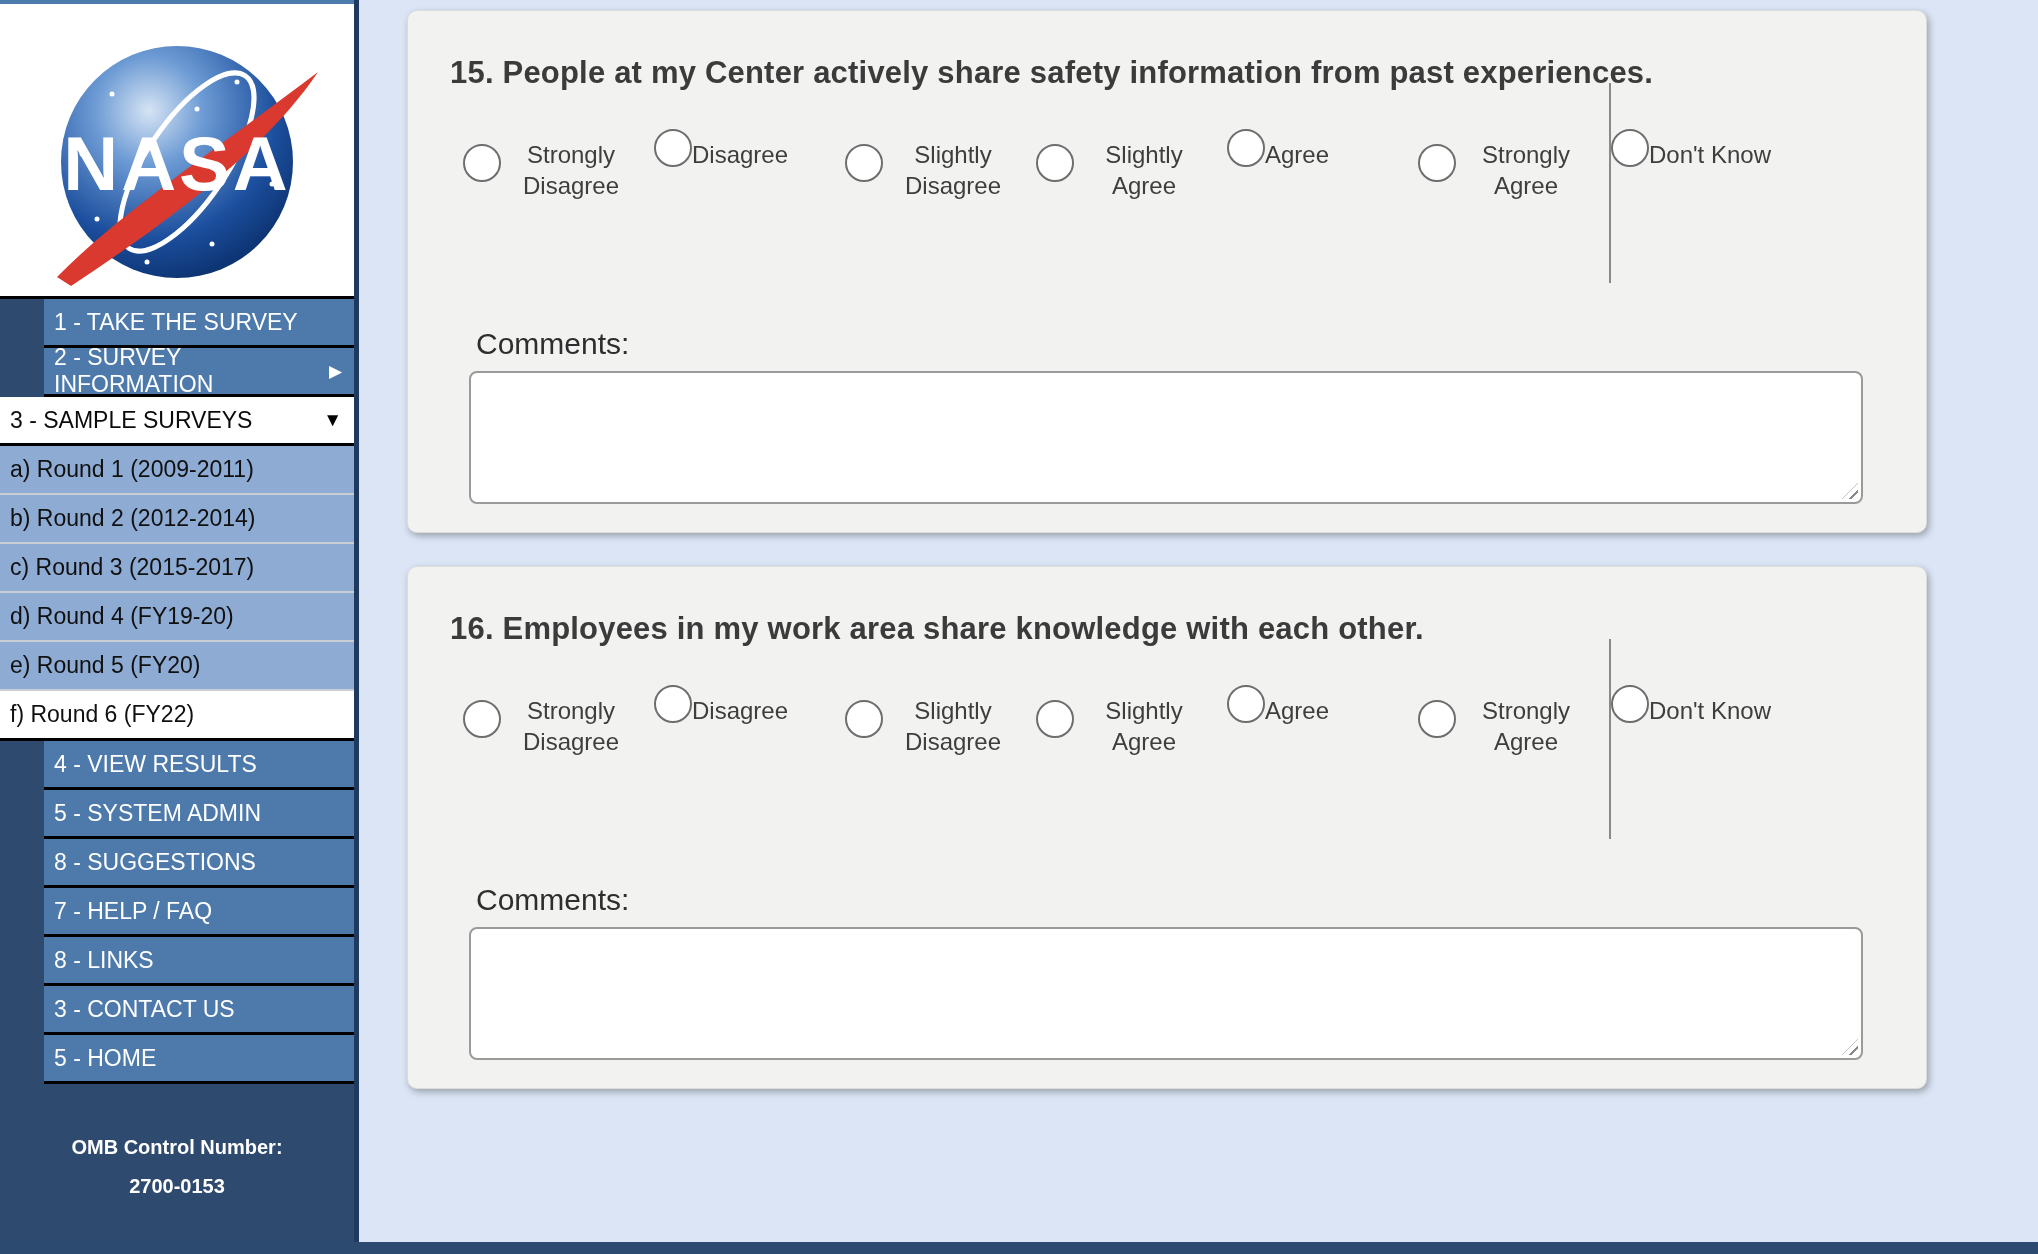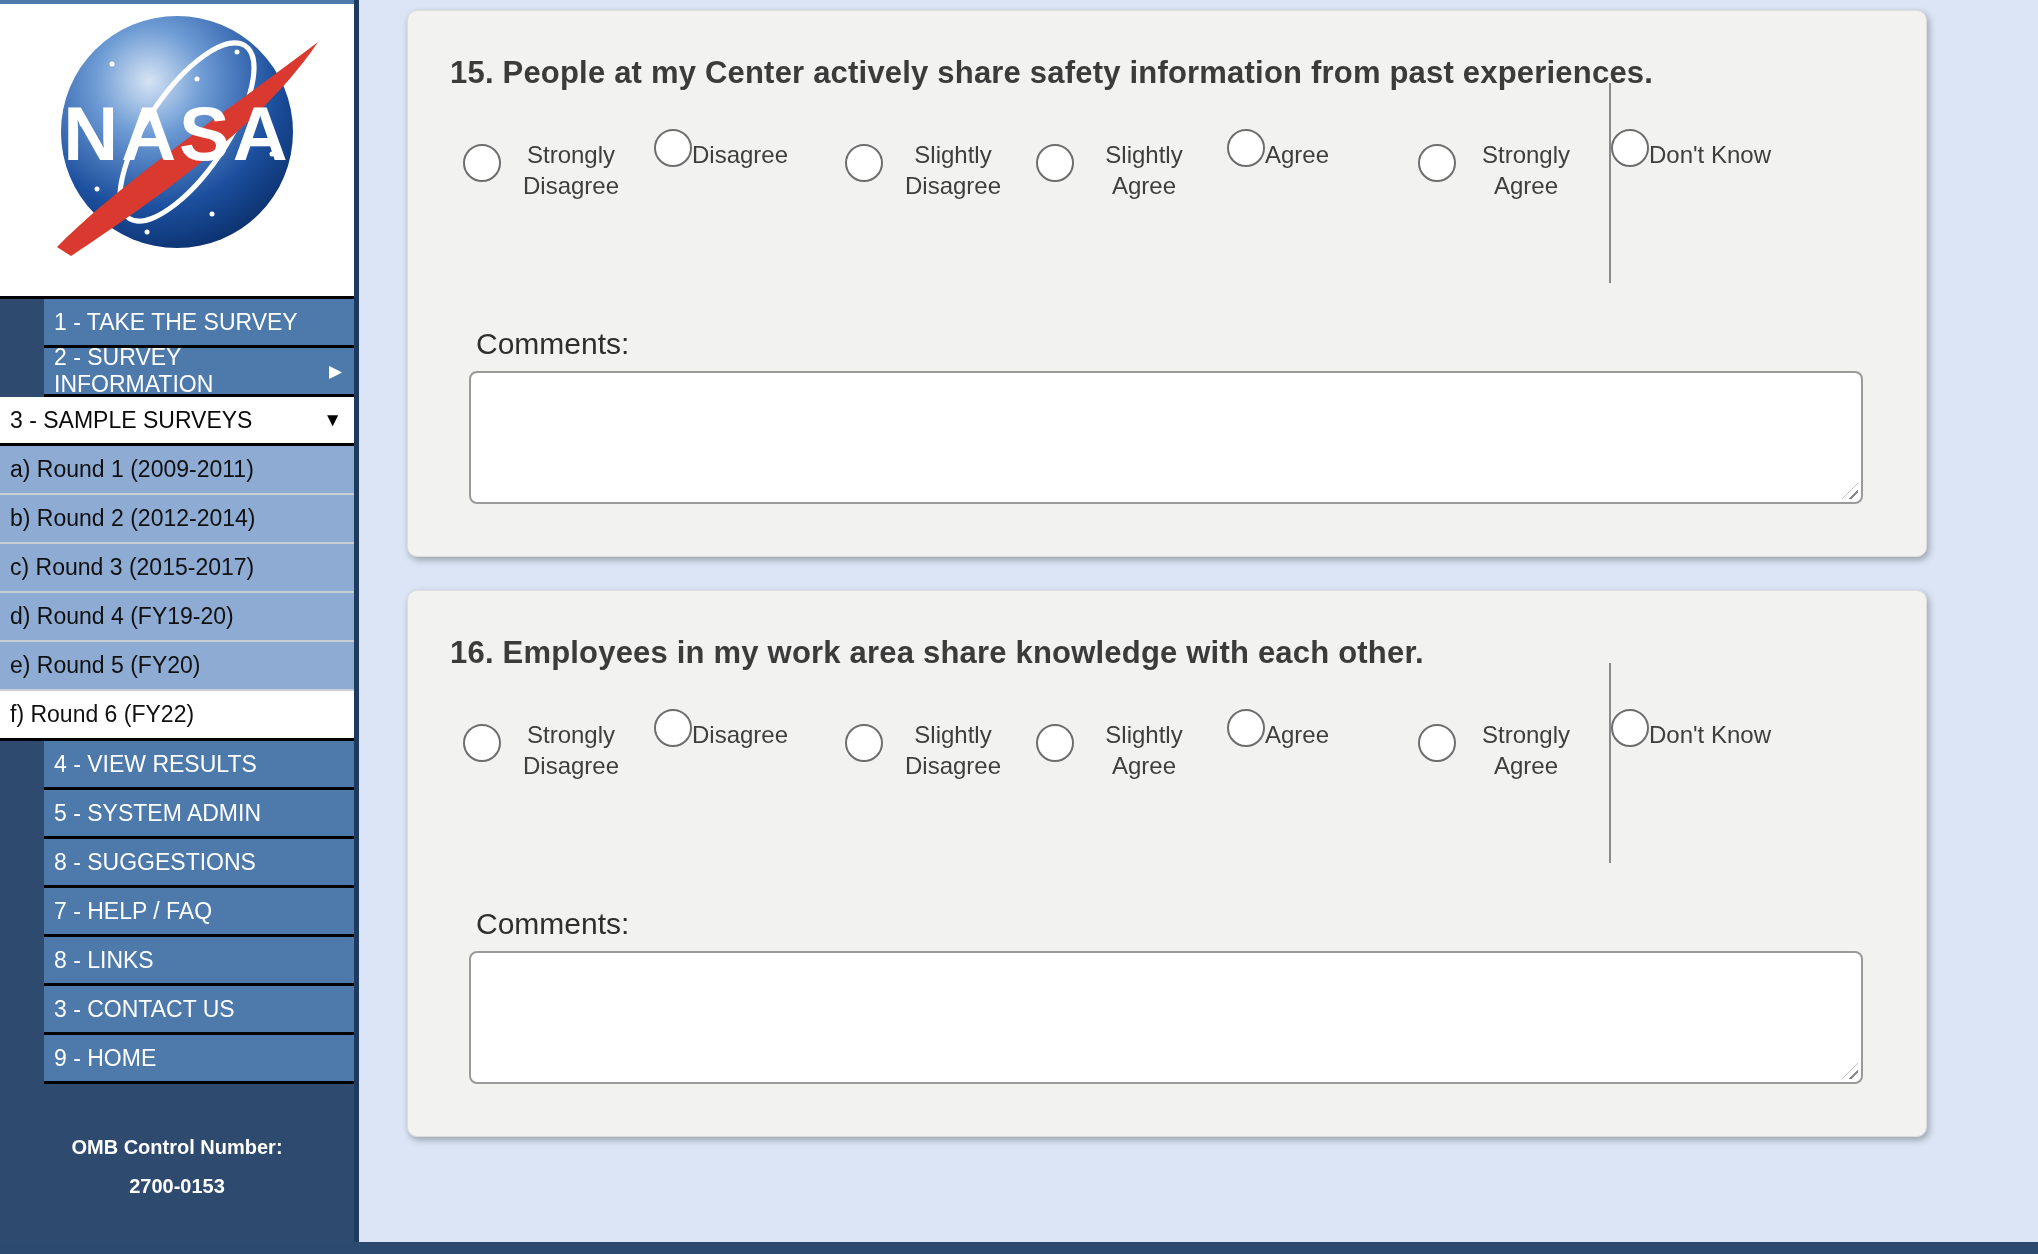--- a/index.html
+++ b/index.html
@@ -3,39 +3,39 @@
 <meta charset="utf-8">
 <style>
   html,body{margin:0;padding:0;width:2038px;height:1254px;overflow:hidden;
     font-family:"Liberation Sans","DejaVu Sans",sans-serif;background:#dbe5f5;}
   .page{position:relative;width:2038px;height:1254px;}
 
   
   .sidebar{position:absolute;left:0;top:0;bottom:0;width:354px;z-index:5;
     border-right:5px solid #1c3least;border-right:5px solid #1e3a5f;background:#2e4a6e;}
   .logo-area{height:292px;background:#ffffff;border-top:4px solid #4c7bac;
-    display:flex;align-items:flex-start;justify-content:center;}
+    display:flex;align-items:flex-end;justify-content:center;}
   .menu{border-top:3px solid #000;}
   .menu-item{display:flex;align-items:center;justify-content:space-between;
     height:46px;padding:0 12px 0 10px;font-size:23px;cursor:pointer;}
   .m-main{background:#4d7aab;color:#ffffff;border-bottom:3px solid #000;margin-left:44px;}
   .m-white{background:#ffffff;color:#0b0b0b;border-bottom:3px solid #000;}
   .m-sub{background:#8dabd3;color:#101010;border-bottom:2px solid #c9cdd4;
     height:47px;}
   .m-sub.active{background:#ffffff;border-bottom:3px solid #000;}
   .arrow-right{font-size:17px;color:#fff;}
   .arrow-down{font-size:19px;color:#000;}
   .omb{color:#ffffff;font-weight:bold;font-size:20px;line-height:39px;
     text-align:center;margin-top:44px;}
 
   
   .content{position:absolute;left:359px;top:0;right:0;bottom:0;}
   .card{width:1518px;margin-left:48px;background:#f2f2f1;border:1px solid #dcdcdc;
     border-radius:10px;box-shadow:2px 3px 7px rgba(0,0,0,0.30);
-    padding-bottom:52px;}
+    padding-bottom:28px;}
   .card-1{margin-top:10px;}
   .card-2{margin-top:33px;}
   .q-title{margin:0;padding:44px 60px 0 42px;font-size:31px;font-weight:700;
     color:#3b3b3b;letter-spacing:.2px;}
   .likert-row{display:flex;align-items:flex-start;margin:34px 0 0 55px;}
   .option{width:191px;display:flex;flex-direction:row;align-items:center;}
   .radio{width:34px;height:34px;border:2px solid #6e6e6e;border-radius:50%;
     background:#ffffff;cursor:pointer;}
   .option-label{margin-top:14px;font-size:24px;line-height:31px;color:#3e3e3e;
     text-align:center;max-width:140px;}
@@ -127,21 +127,21 @@
         <div class="menu-item m-main">
           <span>7 - HELP / FAQ</span>
         </div>
         <div class="menu-item m-main">
           <span>8 - LINKS</span>
         </div>
         <div class="menu-item m-main">
           <span>3 - CONTACT US</span>
         </div>
         <div class="menu-item m-main">
-          <span>9 - HOME</span>
+          <span>5 - HOME</span>
         </div>
       </nav>
     <div class="omb">
       <div>OMB Control Number:</div>
       <div>2700-0153</div>
     </div>
   </aside>
 
   <main class="content">
 

